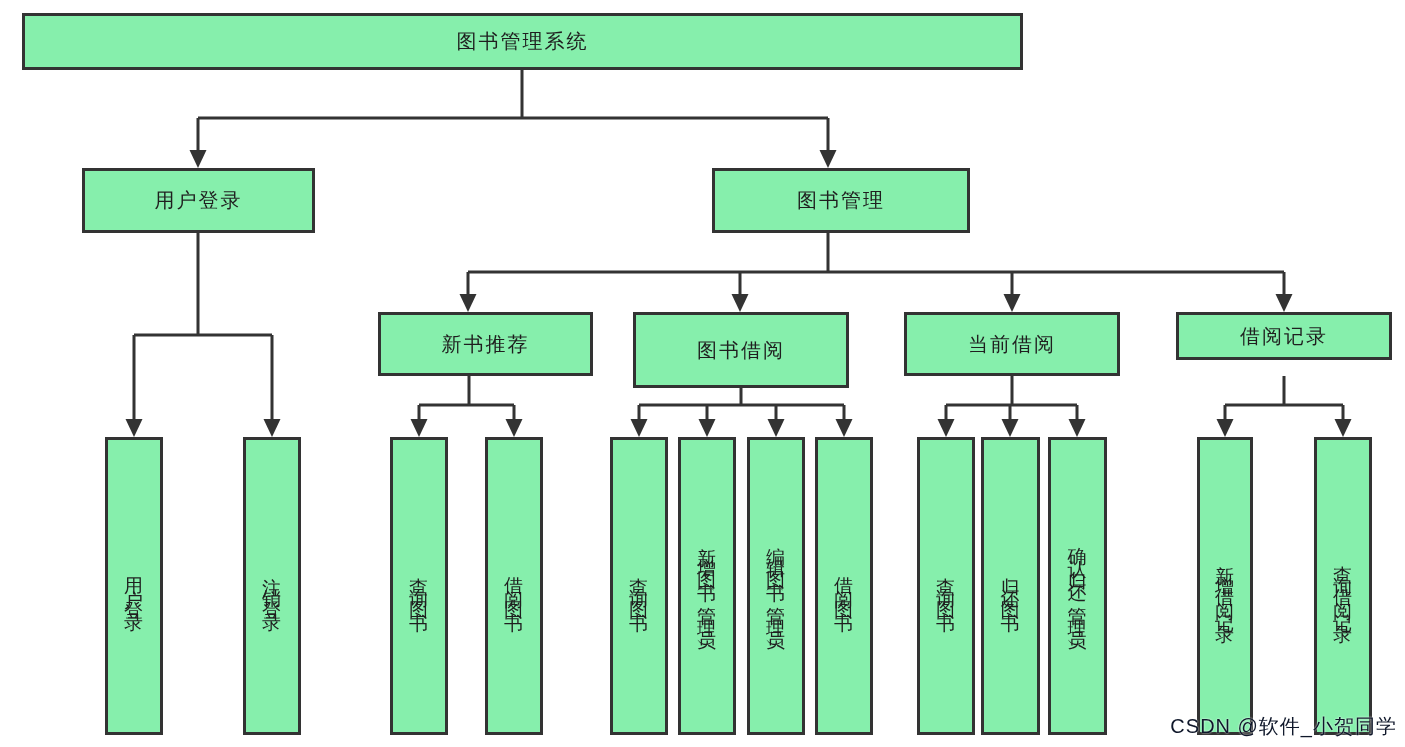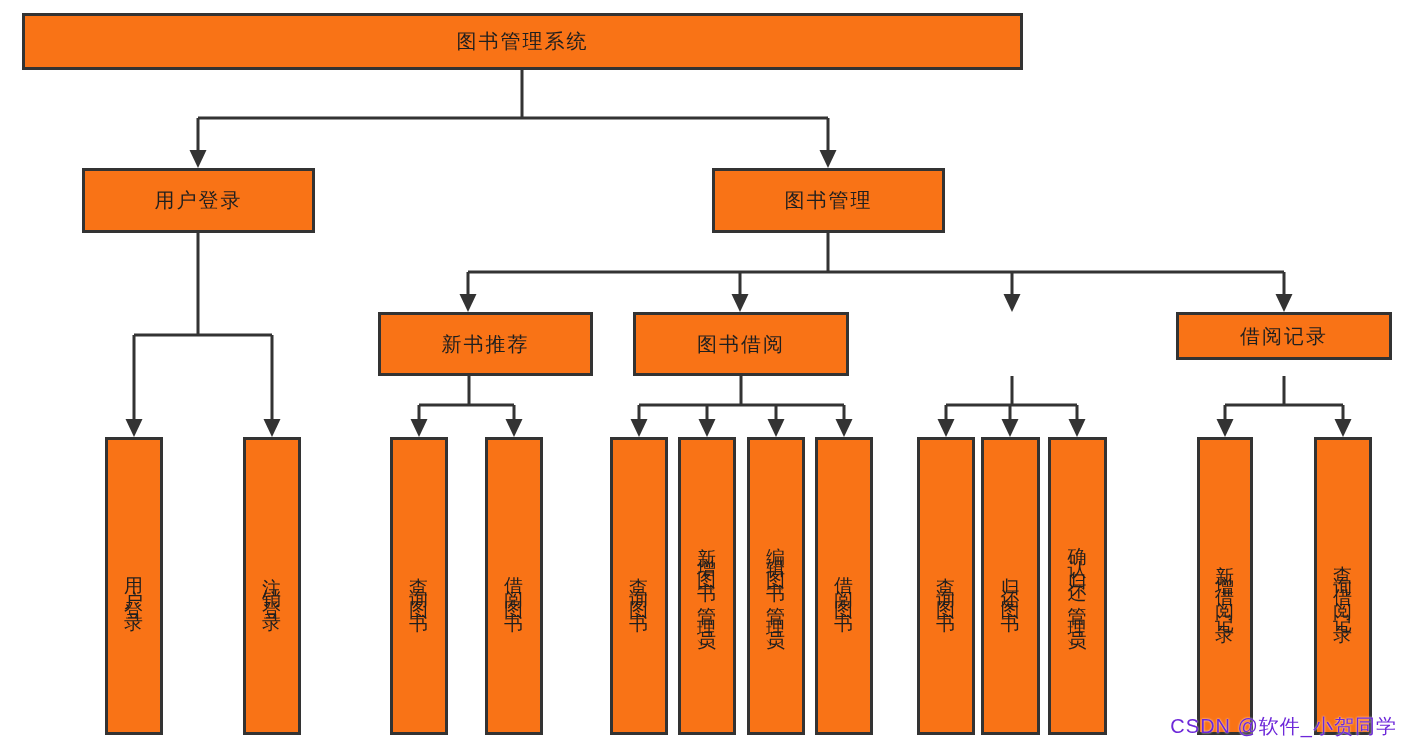--- a/index.html
+++ b/index.html
@@ -12,21 +12,21 @@
     overflow: hidden;
   }
   #connectors {
     position: absolute;
     left: 0; top: 0;
     width: 1405px; height: 747px;
   }
   .node {
     position: absolute;
     box-sizing: border-box;
-    background: #f97316;
+    background: #86efac;
     border: 3px solid #333333;
     display: flex;
     align-items: center;
     justify-content: center;
     color: #1f1f1f;
     font-size: 20px;
     letter-spacing: 2px;
     text-align: center;
     white-space: nowrap;
   }
@@ -37,23 +37,23 @@
     writing-mode: vertical-rl;
     text-orientation: mixed;
     font-size: 19px;
     letter-spacing: 12px;
     line-height: 1;
     white-space: normal;
   }
   
   #n-root { left: 22px;   top: 13px;  width: 1001px; height: 57px; }
   #n-b0   { left: 82px;   top: 168px; width: 233px;  height: 65px; }
-  #n-b1   { left: 712px;  top: 168px; width: 233px;  height: 65px; }
+  #n-b1   { left: 712px;  top: 168px; width: 258px;  height: 65px; }
   #n-b1c0 { left: 362px;  top: 312px; width: 215px;  height: 64px; margin-left: 16px; }
-  #n-b1c1 { left: 633px;  top: 312px; width: 216px;  height: 64px; }
+  #n-b1c1 { left: 633px;  top: 312px; width: 216px;  height: 76px; }
   #n-b1c2 { left: 904px;  top: 312px; width: 216px;  height: 64px; }
   #n-b1c3 { left: 1176px; top: 312px; width: 216px;  height: 48px; }
   
   #l-b0c0  { left: 105px; }
   #l-b0c1  { left: 243px; }
   #l-b1c0a { left: 390px; }
   #l-b1c0b { left: 485px; }
   #l-b1c1a { left: 610px; }
   #l-b1c1b { left: 678px; }
   #l-b1c1c { left: 747px; }
@@ -62,21 +62,21 @@
   #l-b1c2b { left: 981px;  width: 59px; }
   #l-b1c2c { left: 1048px; width: 59px; }
   #l-b1c3a { left: 1197px; width: 56px; }
   #l-b1c3b { left: 1314px; }
   .watermark {
     position: absolute;
     right: 8px;
     bottom: 7px;
     font-size: 20px;
     letter-spacing: 1px;
-    color: #6d28d9;
+    color: #0f172a;
     text-shadow: 0 0 2px #ffffff;
     z-index: 5;
   }
 </style>
 </head>
 <body>
 
 <div class="stage">
 
   <svg id="connectors" viewBox="0 0 1405 747" xmlns="http://www.w3.org/2000/svg">
@@ -102,20 +102,21 @@
       <polygon points="1343,437 1334.5,419 1351.5,419" fill="#333333"></polygon>
     </svg>
 
   <div class="node" id="n-root">图书管理系统</div>
 
   <div class="node" id="n-b0">用户登录</div>
   <div class="node" id="n-b1">图书管理</div>
 
   <div class="node" id="n-b1c0">新书推荐</div>
   <div class="node" id="n-b1c1">图书借阅</div>
+  <div class="node" id="n-b1c2">当前借阅</div>
   <div class="node" id="n-b1c3">借阅记录</div>
 
   <div class="node leaf" id="l-b0c0">用户登录</div>
   <div class="node leaf" id="l-b0c1">注销登录</div>
 
   <div class="node leaf" id="l-b1c0a">查询图书</div>
   <div class="node leaf" id="l-b1c0b">借阅图书</div>
 
   <div class="node leaf" id="l-b1c1a">查询图书</div>
   <div class="node leaf" id="l-b1c1b">新增图书（管理员）</div>

